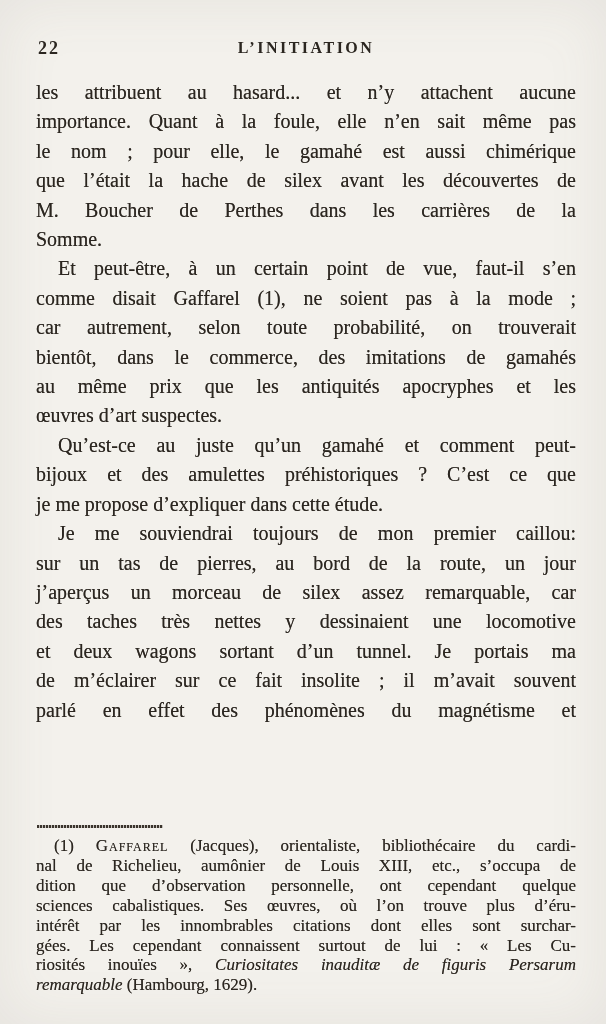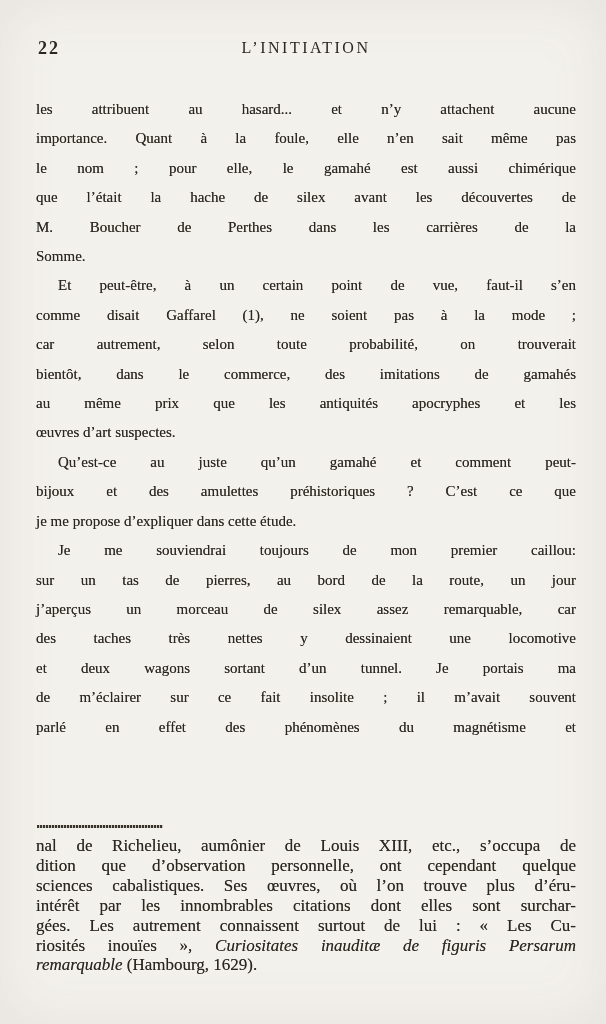--- a/index.html
+++ b/index.html
@@ -32,31 +32,31 @@
     font-weight: bold;
     letter-spacing: 2px;
   }
   .running-title {
     position: absolute;
     left: 50%;
     transform: translateX(-50%);
     top: 1px;
     font-size: 16px;
     letter-spacing: 2.5px;
-    font-weight: 400;
+    font-weight: 700;
     white-space: nowrap;
     text-align: center;
   }
   
   #body-text {
     position: absolute;
-    top: 95px;
+    top: 78px;
     left: 36px;
     width: 540px;
-    font-size: 15px;
+    font-size: 20px;
     line-height: 29.4px;
     text-shadow: 0 0 0.5px rgba(43,38,32,0.65);
   }
   .line {
     text-align: justify;
     text-align-last: justify;
     white-space: normal;
   }
   .line.no-j {
     text-align-last: left;
@@ -127,23 +127,24 @@
         <div class="line"><span>et deux wagons sortant d’un tunnel. Je portais ma</span></div>
         <div class="line"><span>de m’éclairer sur ce fait insolite ; il m’avait souvent</span></div>
         <div class="line"><span>parlé en effet des phénomènes du magnétisme et</span></div>
       </div>
     </div>
 
   <div id="footnote-rule"></div>
 
   <div id="footnote-text">
       <div class="para">
+        <div class="line indent"><span>(1) </span><span class="seg-sc">Gaffarel</span><span> (Jacques), orientaliste, bibliothécaire du cardi-</span></div>
         <div class="line"><span>nal de Richelieu, aumônier de Louis XIII, etc., s’occupa de</span></div>
         <div class="line"><span>dition que d’observation personnelle, ont cependant quelque</span></div>
         <div class="line"><span>sciences cabalistiques. Ses œuvres, où l’on trouve plus d’éru-</span></div>
         <div class="line"><span>intérêt par les innombrables citations dont elles sont surchar-</span></div>
-        <div class="line"><span>gées. Les autrement connaissent surtout de lui : « Les Cu-</span></div>
+        <div class="line"><span>gées. Les cependant connaissent surtout de lui : « Les Cu-</span></div>
         <div class="line"><span>riosités inouïes », </span><span class="seg-i">Curiositates inauditæ de figuris Persarum</span></div>
         <div class="line no-j"><span class="seg-i">remarquable</span><span> (Hambourg, 1629).</span></div>
       </div>
     </div>
 
 </div>
 
 </body></html>

